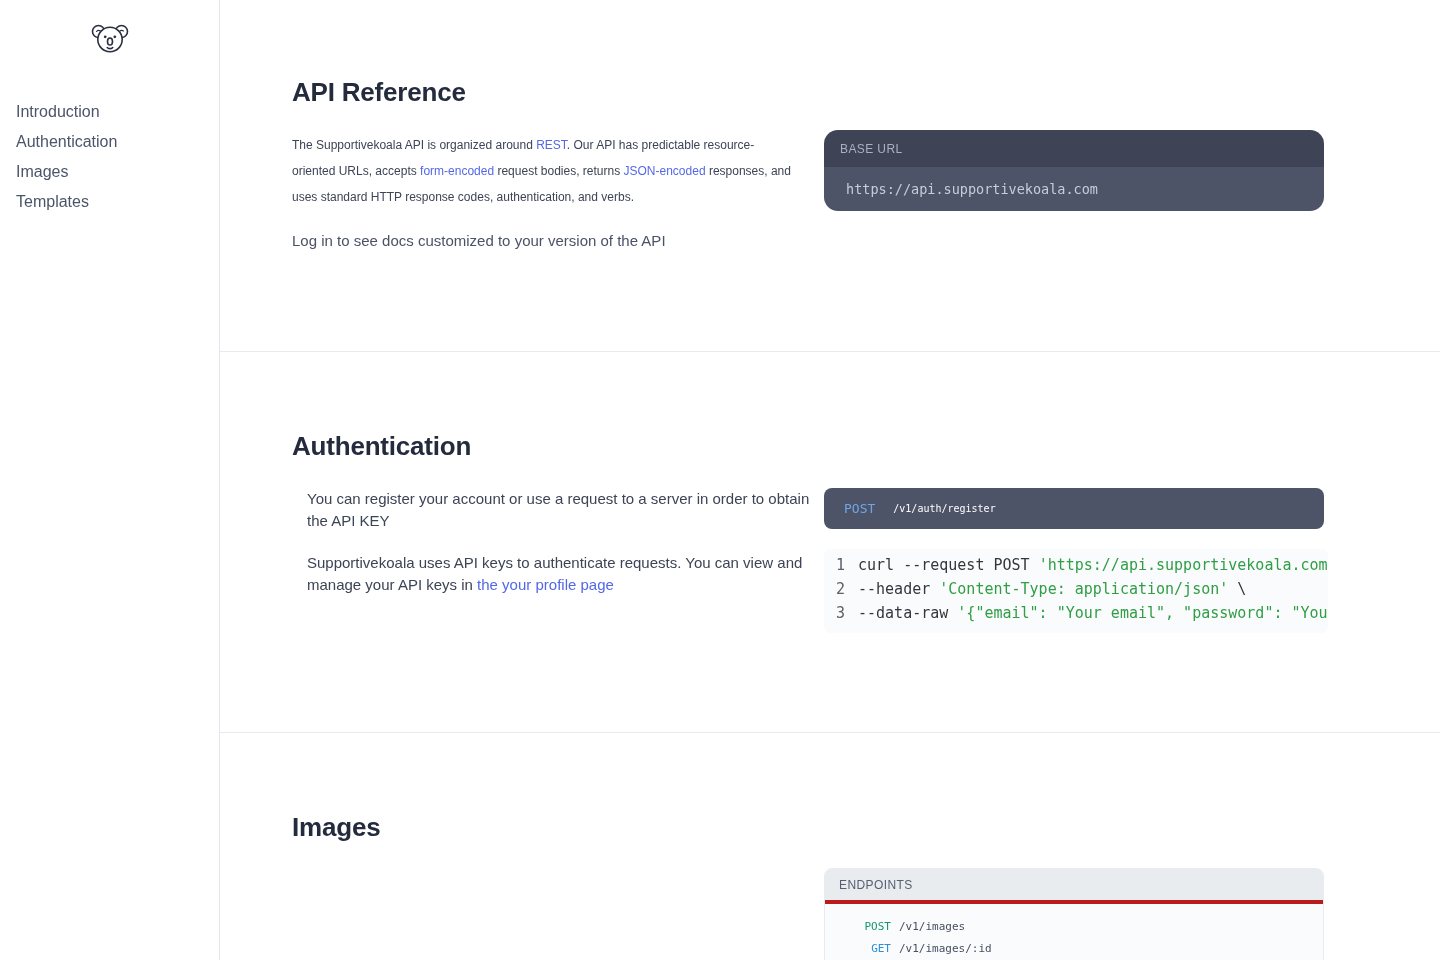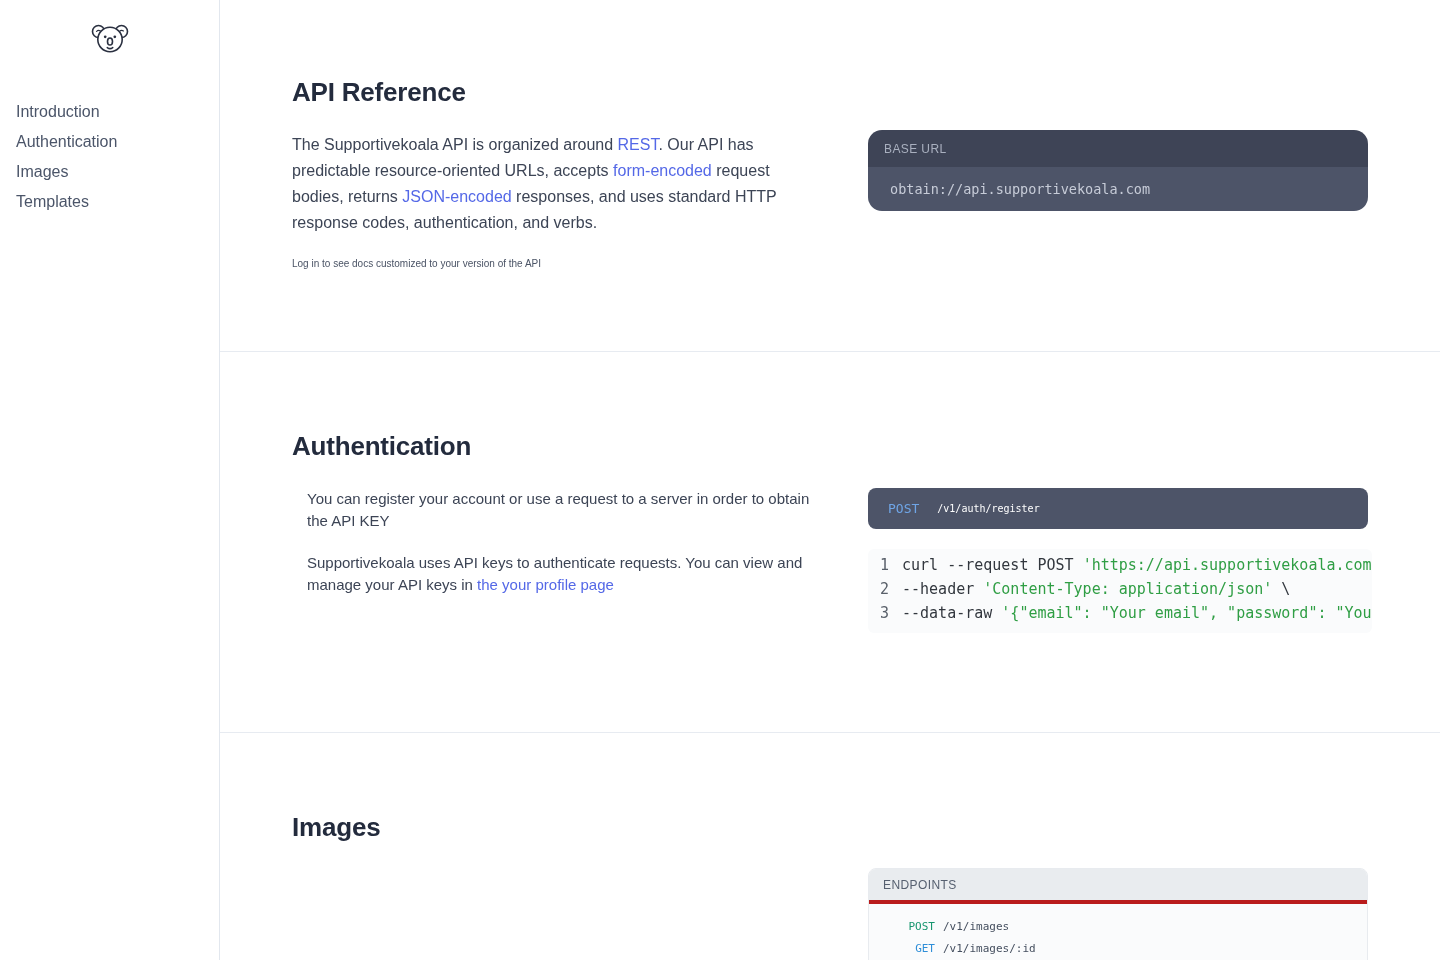--- a/index.html
+++ b/index.html
@@ -23,33 +23,33 @@
   .nav { list-style: none; margin: 43px 0 0; padding: 0 16px; }
   .nav li {
     height: 30px; display: flex; align-items: center;
     font-size: 16px; color: #4b5569; cursor: pointer;
   }
   
   .main { margin-left: 220px; width: 1220px; }
   section {
     display: grid;
     grid-template-columns: 500px 500px;
-    column-gap: 76px;
+    column-gap: 32px;
     padding: 0 72px;
   }
   .sec1 { height: 352px; border-bottom: 1px solid #e7ebf1; }
   .sec2 { height: 381px; border-bottom: 1px solid #e7ebf1; }
   .sec3 { height: 227px; }
   h2 {
     margin: 76px 0 0; font-size: 26px; line-height: 32px;
     font-weight: 700; color: #232b3d; letter-spacing: -0.2px;
   }
   .sec2 h2, .sec3 h2 { margin-top: 78px; }
-  .lead { margin: 24px 0 0; font-size: 16px; line-height: 26px; color: #3c4455; width: 500px; }
-  .note { margin: 22px 0 0; font-size: 10px; color: #4a5365; }
+  .lead { margin: 24px 0 0; font-size: 12px; line-height: 26px; color: #3c4455; width: 500px; }
+  .note { margin: 22px 0 0; font-size: 15px; color: #4a5365; }
   .body-p { margin: 26px 15px 0; font-size: 15px; line-height: 22px; color: #3c4455; width: 510px; }
   .body-p + .body-p { margin-top: 20px; }
   a.link { color: #5468e7; text-decoration: none; cursor: pointer; }
   .mono { font-family: "DejaVu Sans Mono", monospace; }
   
   .dark-card { width: 500px; border-radius: 14px; overflow: hidden; margin-top: 130px; }
   .dark-card-header {
     background: #3e4456; height: 37px;
     display: flex; align-items: center; padding: 0 16px;
     font-size: 12px; letter-spacing: 0.4px; color: #a9b0bf;
@@ -128,21 +128,21 @@
 
   <section class="sec1">
     <div>
       <h2>API Reference</h2>
       <p class="lead"><span>The Supportivekoala API is organized around </span><a class="link">REST</a><span>. Our API has predictable resource-oriented URLs, accepts </span><a class="link">form-encoded</a><span> request bodies, returns </span><a class="link">JSON-encoded</a><span> responses, and uses standard HTTP response codes, authentication, and verbs.</span></p>
       <p class="note">Log in to see docs customized to your version of the API</p>
     </div>
     <div>
       <div class="dark-card">
         <div class="dark-card-header">BASE URL</div>
-        <div class="dark-card-body mono">obtain://api.supportivekoala.com</div>
+        <div class="dark-card-body mono">https://api.supportivekoala.com</div>
       </div>
     </div>
   </section>
 
   <section class="sec2">
     <div>
       <h2>Authentication</h2>
       <p class="body-p">You can register your account or use a request to a server in order to obtain the API KEY</p>
       <p class="body-p"><span>Supportivekoala uses API keys to authenticate requests. You can view and manage your API keys in </span><a class="link">the your profile page</a></p>
     </div>

